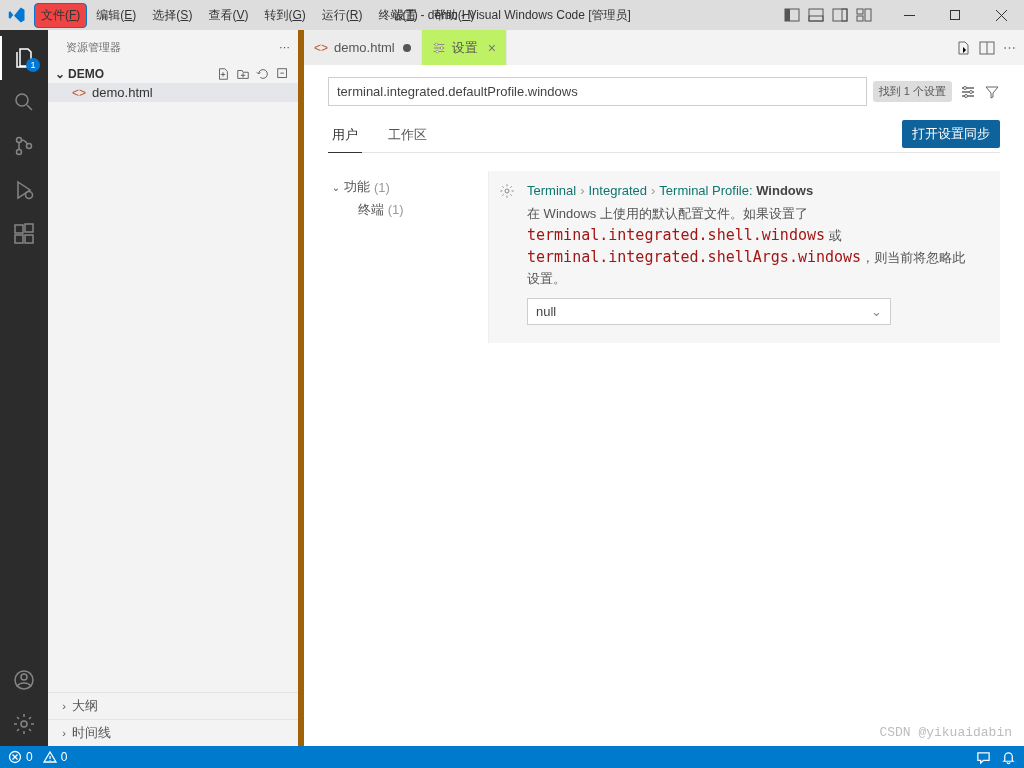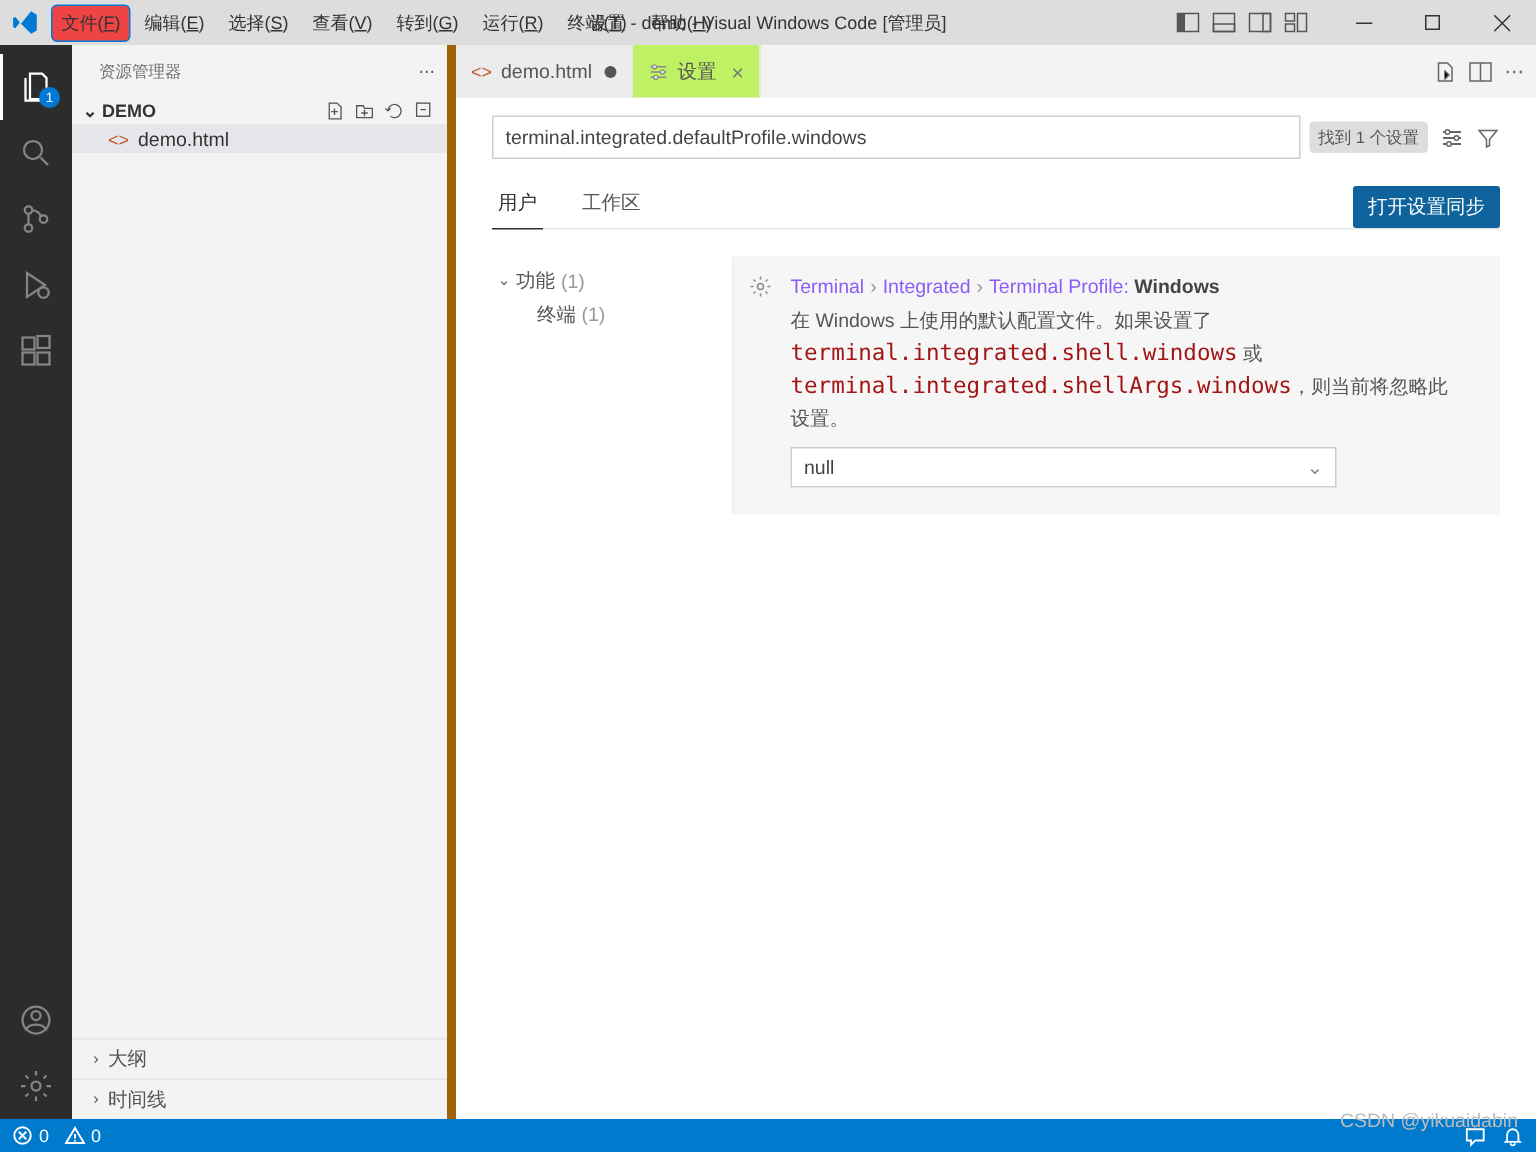--- a/index.html
+++ b/index.html
@@ -41,43 +41,43 @@
 .tab .tab-icon { margin-right: 6px; font-size: 12px; }
 .tab .dirty { width: 8px; height: 8px; border-radius: 4px; background: #555; margin-left: 8px; }
 .tab .close { margin-left: 10px; color: #777; font-size: 14px; }
 .tab-actions { margin-left: auto; display: flex; align-items: center; gap: 8px; padding: 0 8px; color: #666; }
 .settings-body { flex: 1; padding: 12px 24px 0 24px; overflow: hidden; }
 .search-row { display: flex; }
 .search-input { flex: 1; border: 1px solid #cecece; background: #fff; padding: 6px 8px; font-size: 13px; color: #444; outline: none; }
 .search-meta { display: flex; align-items: center; gap: 8px; margin-left: 6px; }
 .search-count { background: #ddd; color: #555; font-size: 11px; padding: 3px 6px; border-radius: 3px; white-space: nowrap; }
 .search-ico { color: #666; }
-.scope-row { display: flex; align-items: flex-end; margin-top: 14px; border-bottom: 1px solid #e4e4e4; }
+.scope-row { display: flex; align-items: flex-start; margin-top: 14px; border-bottom: 1px solid #e4e4e4; }
 .scope-tab { padding: 6px 4px 8px 4px; margin-right: 22px; font-size: 13px; color: #555; }
 .scope-tab.active { color: #333; border-bottom: 1px solid #333; margin-bottom: -1px; }
 .sync-btn { margin-left: auto; background: #0e639c; color: #fff; padding: 5px 10px; font-size: 13px; border: none; border-radius: 2px; }
 .settings-grid { display: flex; margin-top: 18px; }
 .toc { width: 160px; padding-top: 4px; }
 .toc-item { display: flex; align-items: center; font-size: 13px; color: #555; padding: 3px 0; }
 .toc-item .chev { width: 16px; display: inline-flex; justify-content: center; font-size: 10px; }
 .toc-item .count { color: #999; margin-left: 4px; }
 .toc-sub { padding-left: 30px; color: #555; font-size: 13px; padding-top: 2px; padding-bottom: 2px; }
 .setting-pane { flex: 1; }
 .setting-item { background: #f6f6f6; border-left: 1px solid #eee; padding: 12px 22px 18px 38px; position: relative; }
 .setting-gear { position: absolute; left: 10px; top: 12px; color: #888; }
 .setting-title { font-size: 13px; color: #444; font-weight: 600; }
-.setting-title .crumb { font-weight: 400; color: #8b5cf6; }
+.setting-title .crumb { font-weight: 400; color: #0f766e; }
 .setting-title .sep { color: #999; margin: 0 4px; font-weight: 400; }
 .setting-desc { font-size: 13px; color: #555; margin-top: 6px; line-height: 1.5; }
 .setting-desc code { color: #a31515; font-family: Consolas, monospace; font-size: 15px; }
 .setting-select { margin-top: 10px; width: 364px; border: 1px solid #cecece; background: #fff; padding: 5px 8px; font-size: 13px; color: #444; display: flex; align-items: center; justify-content: space-between; }
 .statusbar { height: 22px; background: #007acc; color: #fff; display: flex; align-items: center; font-size: 12px; padding: 0 8px; }
 .sb-stat-item { display: flex; align-items: center; gap: 4px; margin-right: 10px; }
 .statusbar .right { margin-left: auto; display: flex; align-items: center; gap: 10px; }
-.watermark { position: absolute; right: 12px; bottom: 14px; color: #bcbcbc; font-size: 13px; }
+.watermark { position: absolute; right: 12px; bottom: 28px; color: #bcbcbc; font-size: 13px; font-family: Liberation Mono, monospace; }
 svg { display: block; }
 </style>
 </head>
 <body>
 
 <div class="titlebar">
   <div class="tb-logo">
     <svg viewBox="0 0 24 24">
         <path fill="#0078d4" d="M17 2l5 3v14l-5 3-9-9 9-11zM3 7l4 5-4 5-2-1V8l2-1z"></path>
       </svg>

